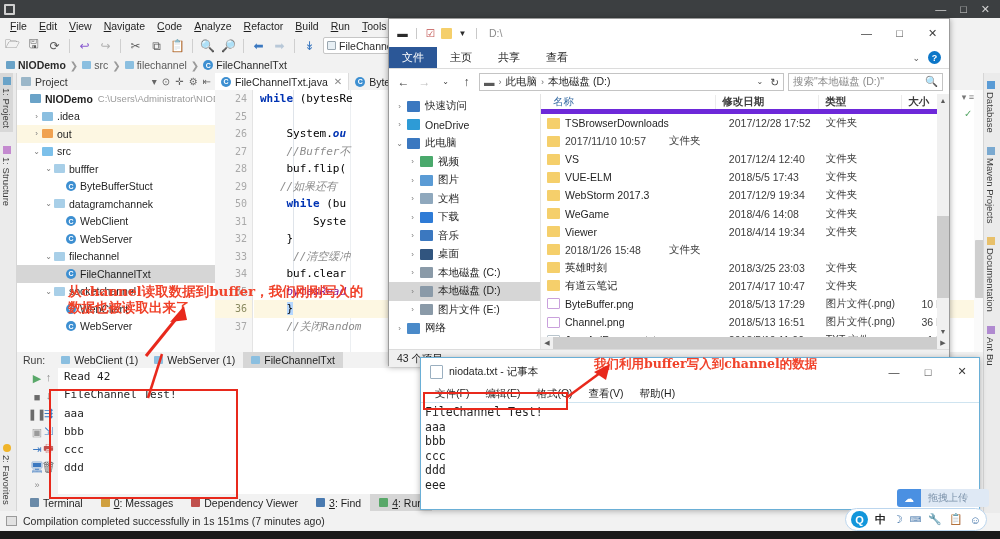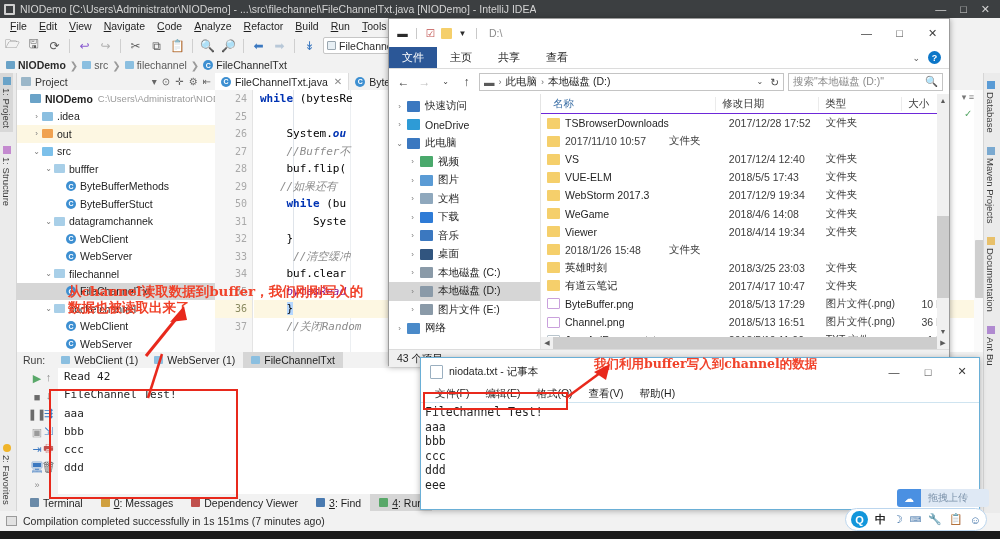--- a/index.html
+++ b/index.html
@@ -177,23 +177,23 @@
   #search .s-ico { margin-left:auto; color:#4a4a4a; }
 
   #ex-body { height:255px; display:flex; }
   #ex-nav-pane { width:152px; background:#fff; border-right:1px solid #e4e4e4; overflow:hidden; padding-top:3px; }
   .nrow { height:18.5px; display:flex; align-items:center; font-size:10.5px; white-space:nowrap; color:#1f1f1f; }
   .nrow.sel { background:#d6d6d6; }
   .narrow { width:15px; text-align:center; color:#7a7a7a; font-size:8px; flex:0 0 auto; }
   .nico { width:13px; height:11px; margin-right:5px; flex:0 0 auto; border-radius:1px; }
   #ex-list { flex:1; overflow:hidden; position:relative; }
   #list-head { height:20px; display:flex; align-items:center; font-size:10.5px; color:#3a6ea5;
-               border-bottom:1px solid #6d28d9; background:#fff; }
+               border-bottom:5px solid #6d28d9; background:#fff; }
   #list-head .hcell { padding-left:6px; position:relative; }
-  #list-head .hcell + .hcell { border-left:1px solid #ebebeb; }
+  #list-head .hcell + .hcell { border-left:1px solid #ebebeb;font-weight:bold; }
   .lrow { height:18.1px; display:flex; align-items:center; font-size:10.5px; color:#1f1f1f; white-space:nowrap; }
   .lico { width:13px; height:11px; margin:0 5px 0 6px; flex:0 0 auto; border-radius:1px; }
   .lico.folder { background:#f5cf6b; }
   .lico.png { background:#fff; border:1px solid #c9a0dc; }
   .lico.txt { background:#fff; border:1px solid #b8c4cc; }
   .c-name { width:176px; overflow:hidden; }
   .c-date { width:104px; color:#3c3c3c; }
   .c-type { width:84px; color:#3c3c3c; }
   .c-size { width:48px; text-align:right; color:#3c3c3c; padding-right:6px; }
   #list-scroll { position:absolute; right:0; top:0; width:12px; height:255px; background:#f0f0f0; }
@@ -234,21 +234,20 @@
   #ime .ii { font-size:11px; color:#3a6ea5; }
   #taskbar { left:0; top:531px; width:1000px; height:8px; background:#1b1b1b; }
 </style>
 </head>
 <body>
 
 <div id="idea" class="abs">
 
   <div id="idea-titlebar" class="abs">
     <span class="tb-icon"></span>
-    <span id="idea-title-text">NIODemo [C:\Users\Administrator\NIODemo] - ...\src\filechannel\FileChannelTxt.java [NIODemo] - IntelliJ IDEA</span>
     <span id="idea-win-ctrls">
       <span>—</span>
       <span>□</span>
       <span>✕</span>
     </span>
   </div>
 
   <div id="menubar" class="abs">
       <span class="mi"><u>F</u>ile</span>
       <span class="mi"><u>E</u>dit</span>
@@ -363,25 +362,20 @@
         <span class="tlabel">src</span>
       </div>
       <div class="trow" style="padding-left: 26px;">
         <span class="tarrow">⌄</span>
         <span class="tico pkg"></span>
         <span class="tlabel">bufffer</span>
       </div>
       <div class="trow" style="padding-left: 38px;">
         <span class="tarrow"></span>
         <span class="tico cls">C</span>
-        <span class="tlabel">ByteBufferMethods</span>
-      </div>
-      <div class="trow" style="padding-left: 38px;">
-        <span class="tarrow"></span>
-        <span class="tico cls">C</span>
         <span class="tlabel">ByteBufferStuct</span>
       </div>
       <div class="trow" style="padding-left: 26px;">
         <span class="tarrow">⌄</span>
         <span class="tico pkg"></span>
         <span class="tlabel">datagramchannek</span>
       </div>
       <div class="trow" style="padding-left: 38px;">
         <span class="tarrow"></span>
         <span class="tico cls">C</span>

